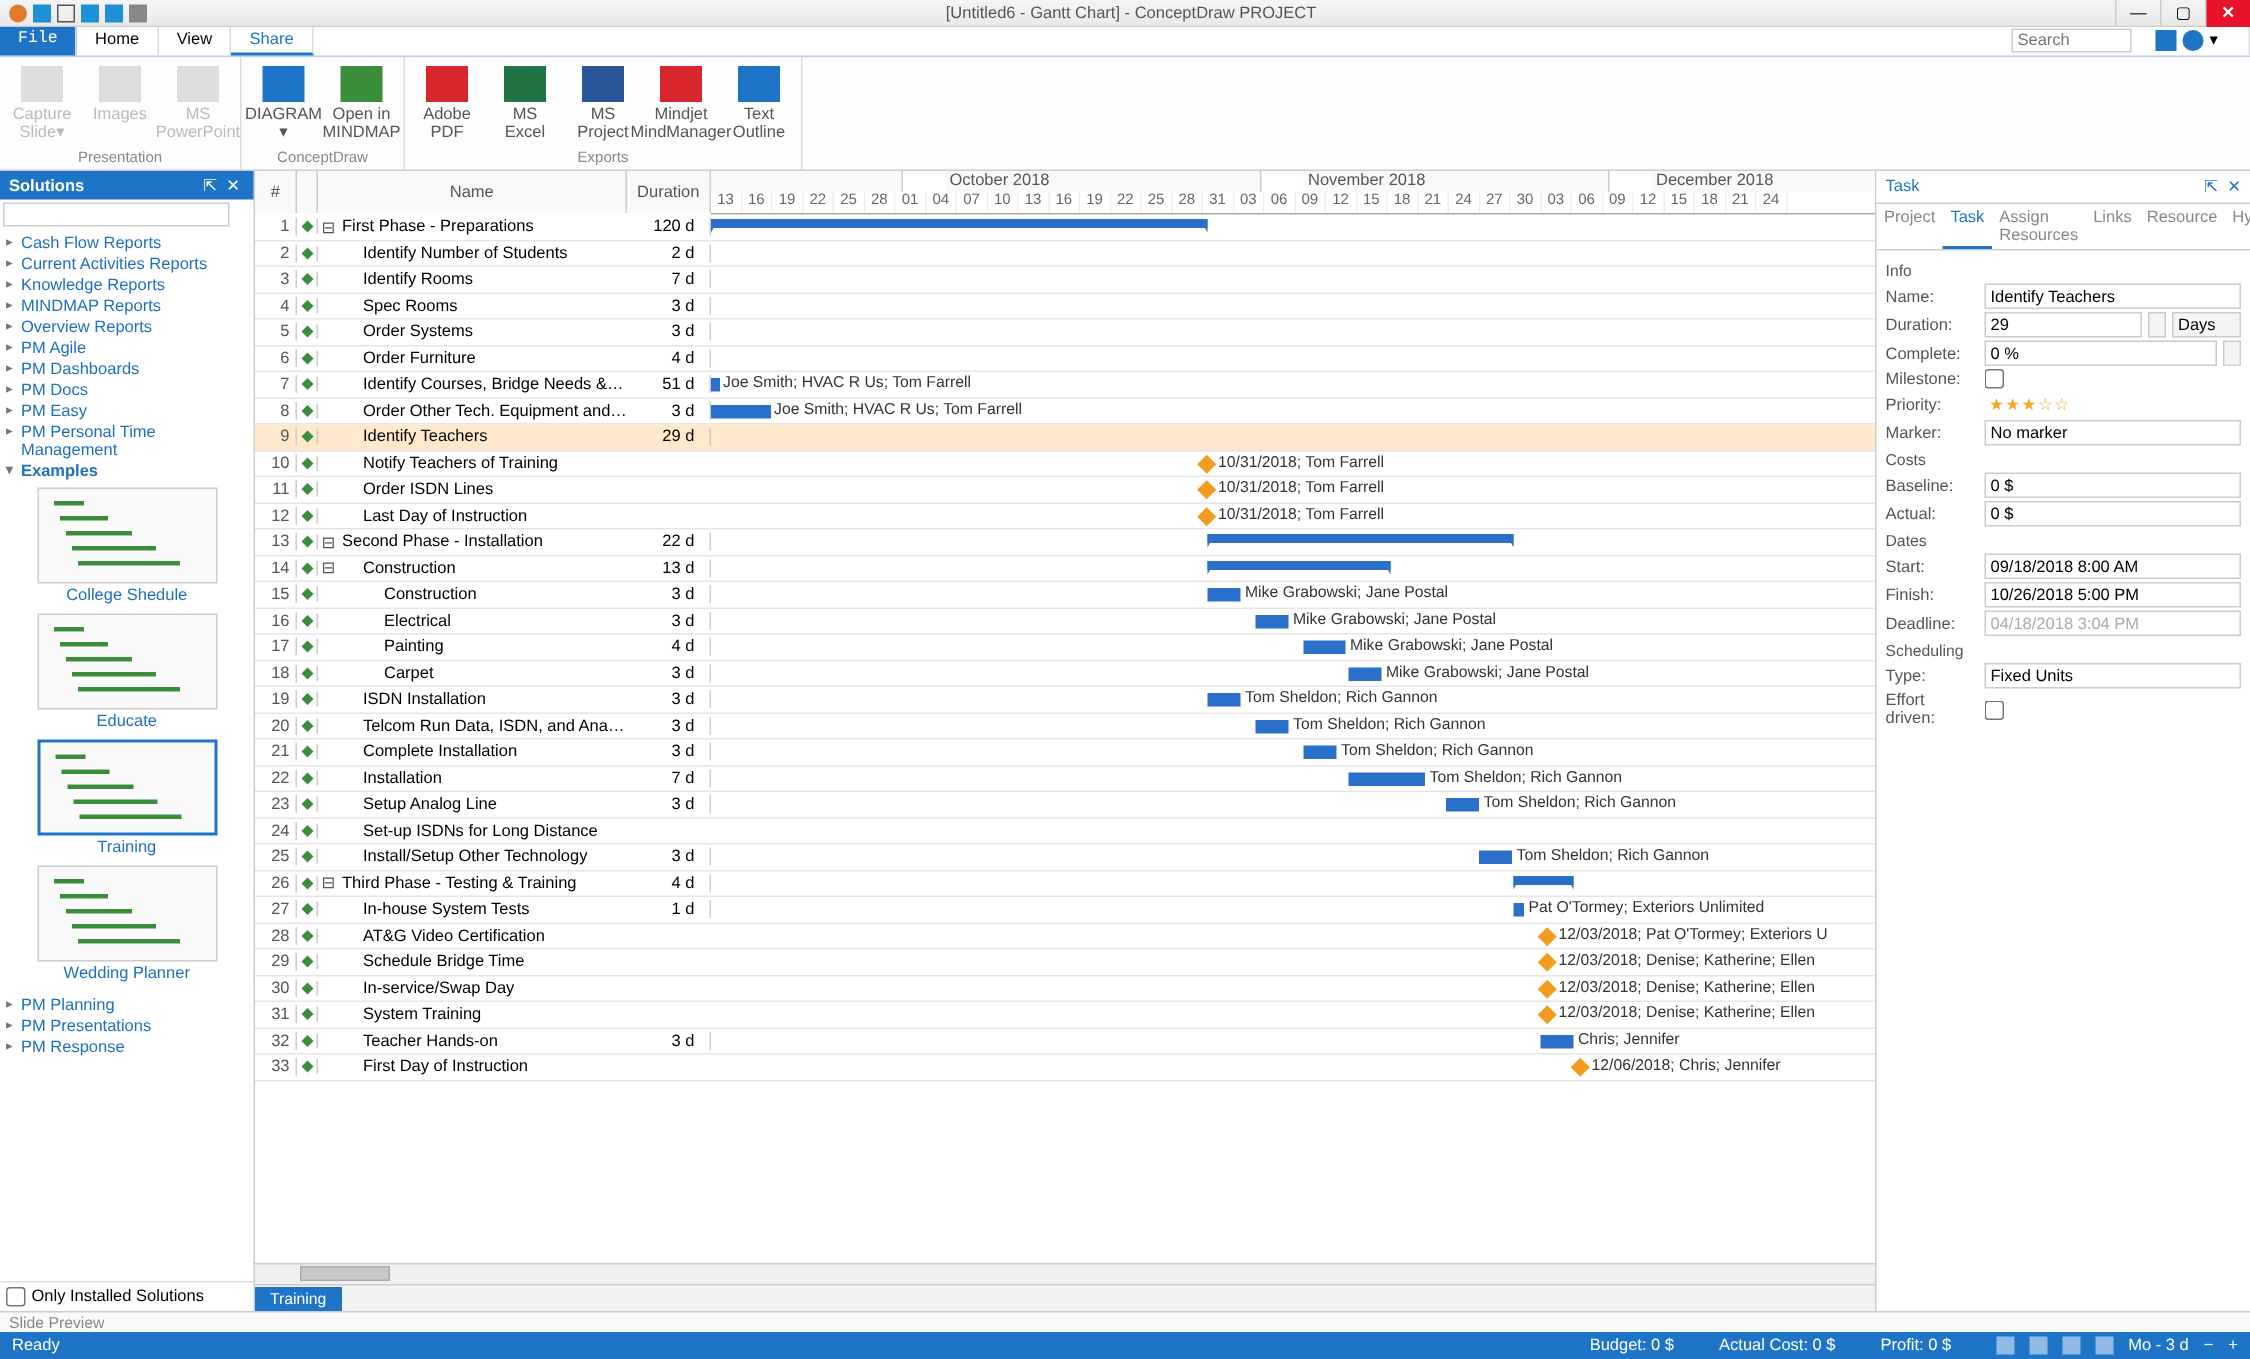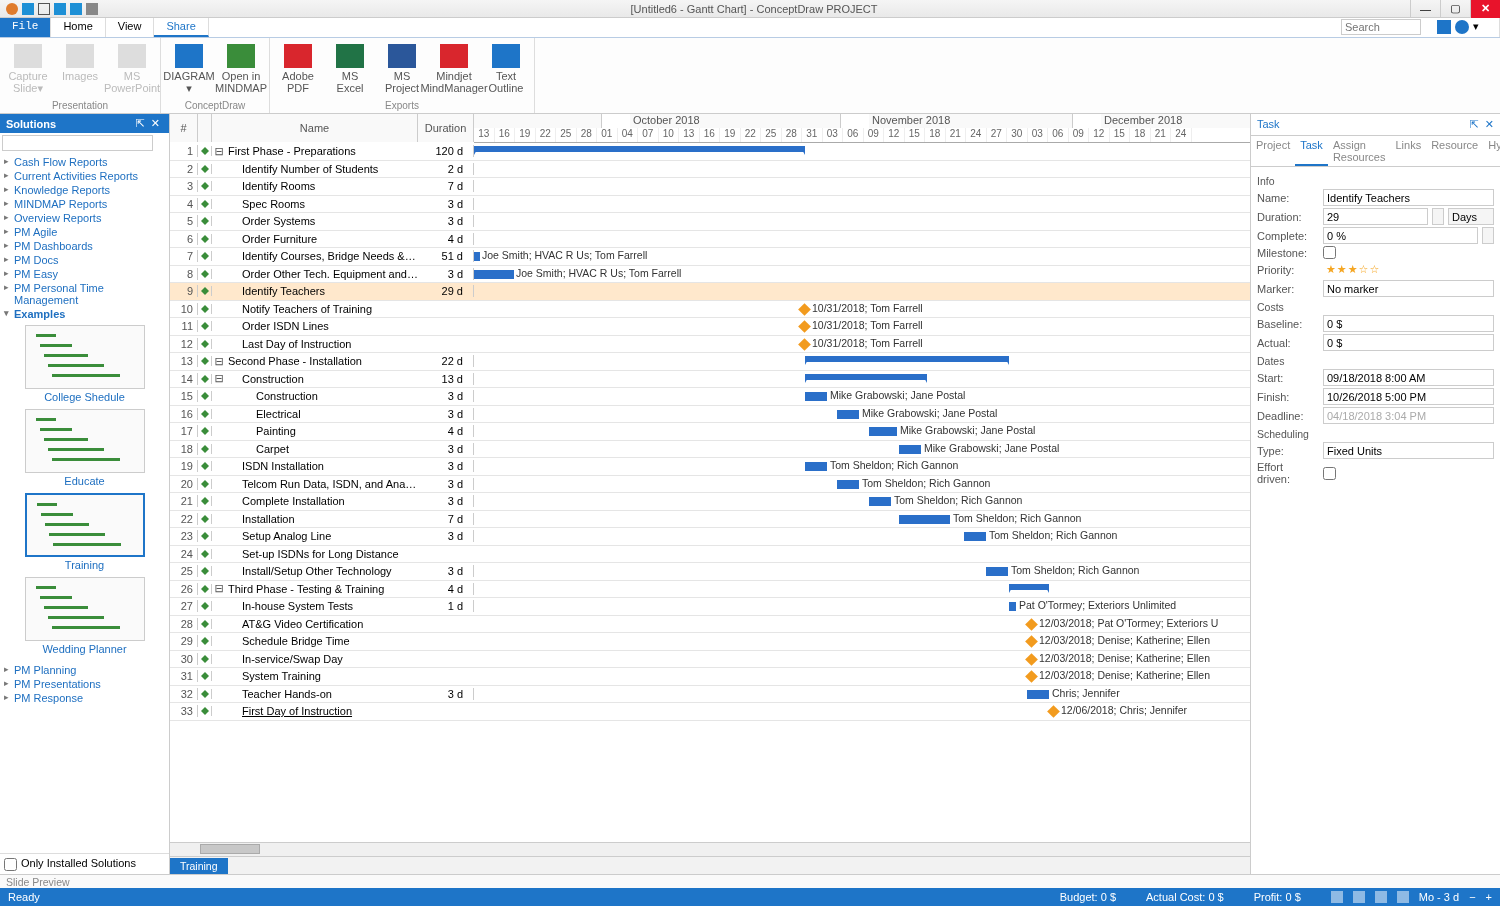--- a/index.html
+++ b/index.html
@@ -776,21 +776,21 @@
           </div>
         </div>
         <div class="grow">
           <div class="num">33</div>
           <div class="ind">
             <svg viewBox="0 0 10 10">
               <path d="M1 5 L5 1 L9 5 L5 9 Z" fill="#3a8d3a"></path>
             </svg>
           </div>
           <div class="exp"></div>
-          <div class="name" style="padding-left: 16px; text-decoration: underline;">First Day of Instruction</div>
+          <div class="name" style="padding-left: 16px;">First Day of Instruction</div>
           <div class="dur"></div>
           <div class="chart">
             <div class="ms" style="left: 575px;"></div>
             <div class="reslabel" style="left: 587px;">12/06/2018; Chris; Jennifer</div>
           </div>
         </div>
       </div>
     <div class="hscroll">
       <div class="thumb" style="left:30px;width:60px"></div>
     </div>

